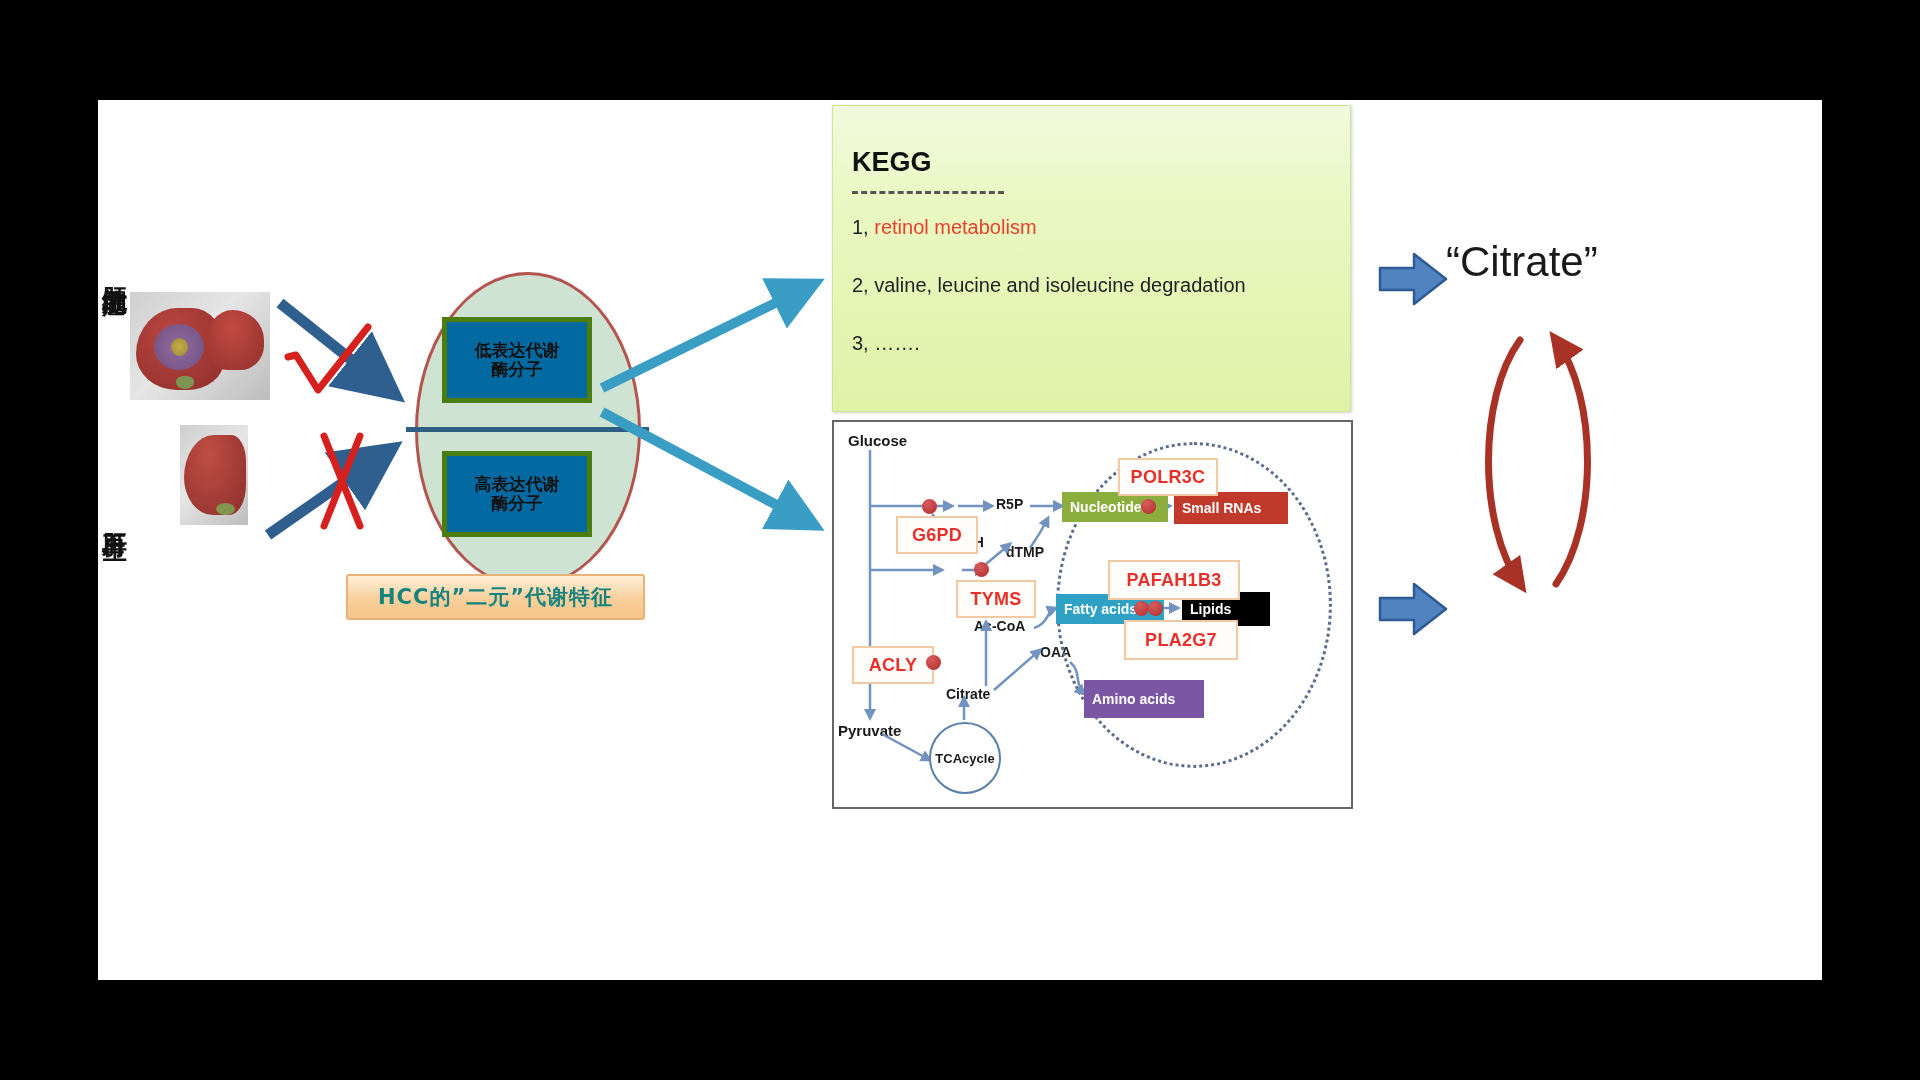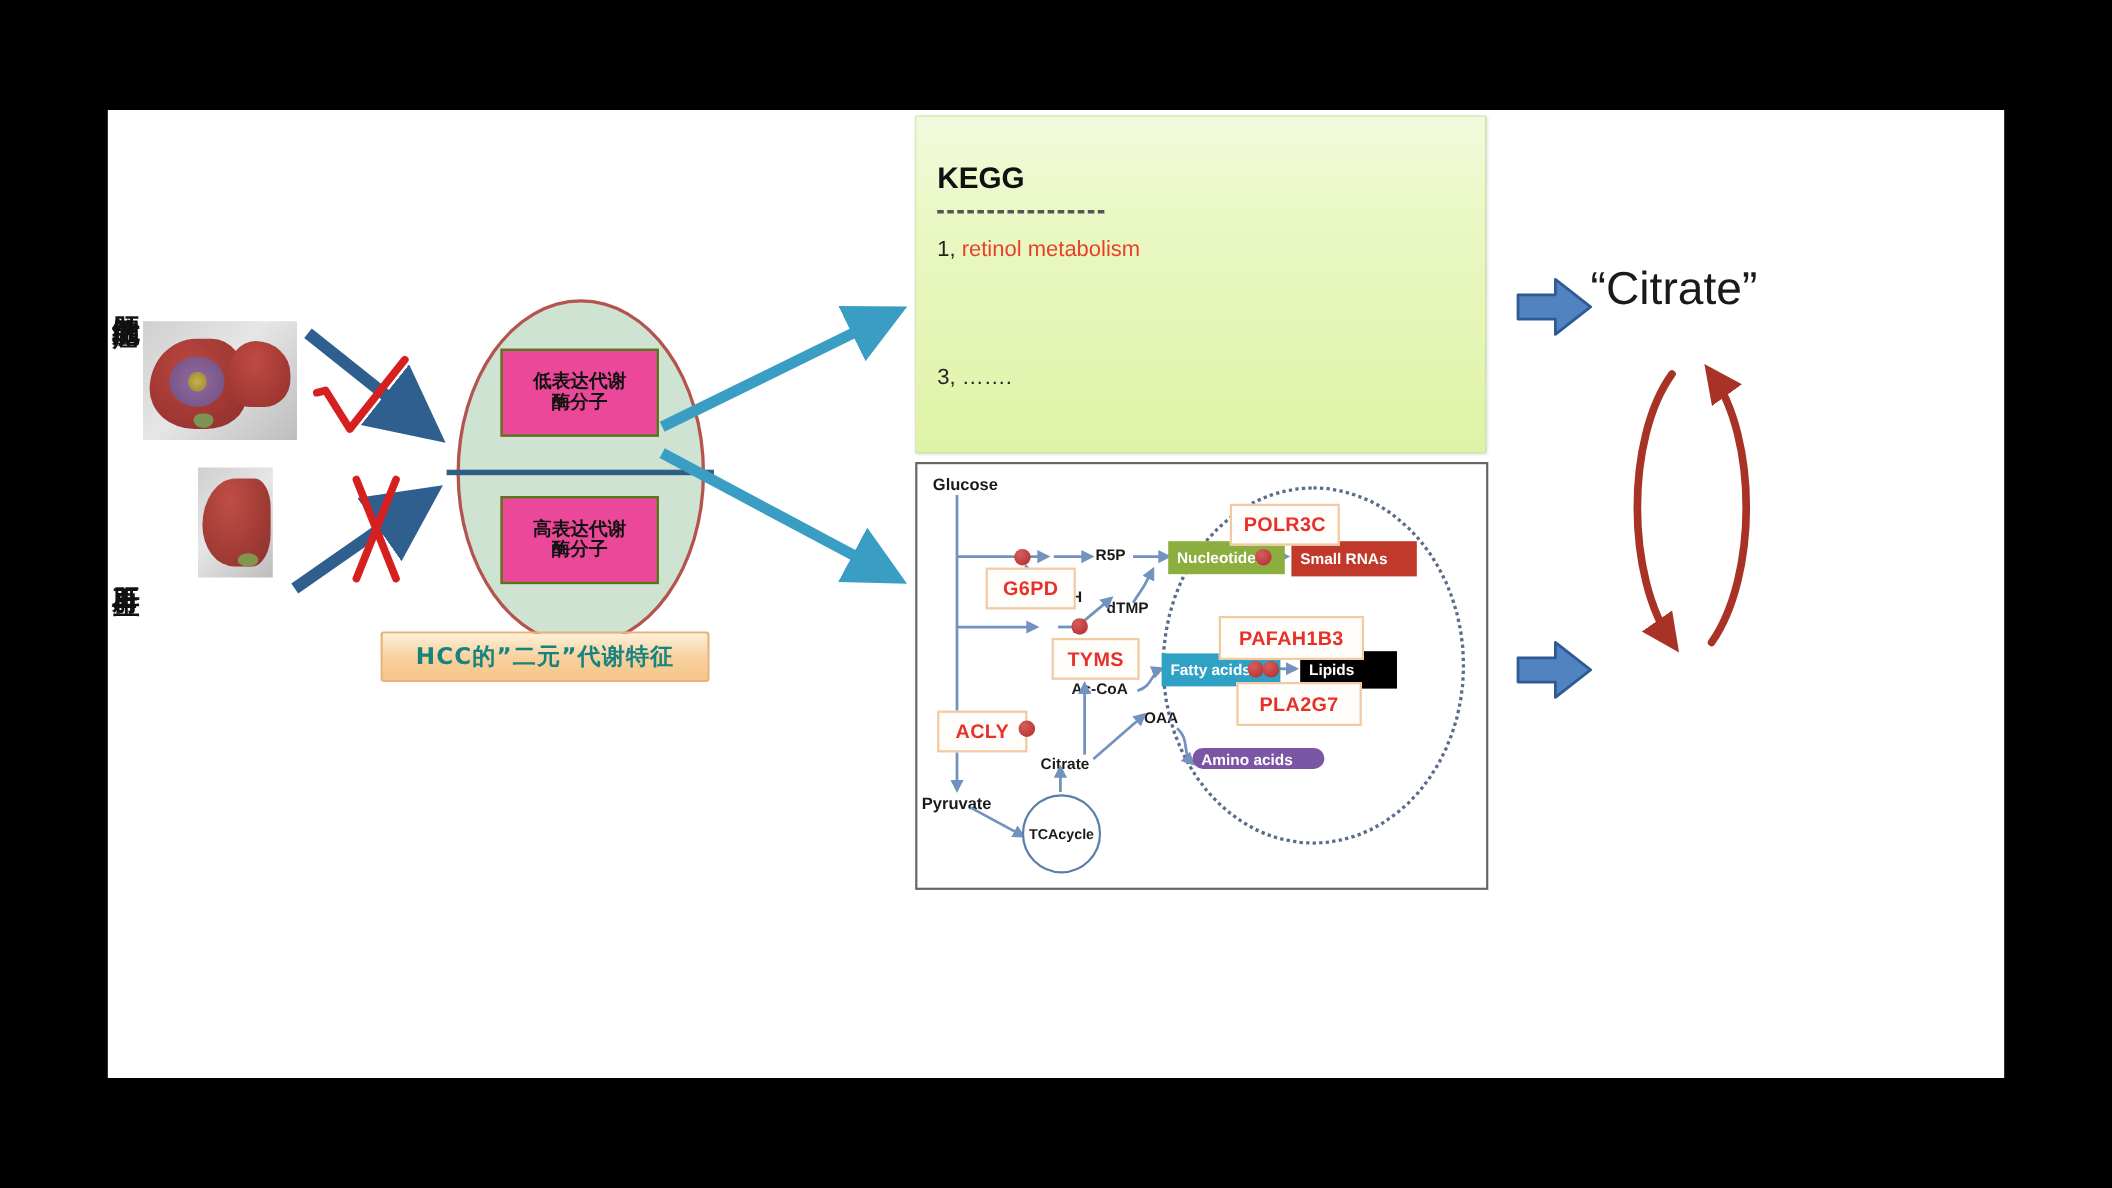--- a/index.html
+++ b/index.html
@@ -17,22 +17,22 @@
           font-family:"DejaVu Sans",sans-serif;line-height:1;}
 
   
   .liverbox{background:linear-gradient(135deg,#cfcfcf 0%,#e6e6e6 45%,#bdbdbd 100%);
             overflow:hidden;}
   .liver-lobe{position:absolute;border-radius:60% 45% 52% 58%/70% 60% 45% 55%;}
 
   
   #ellipse{left:317px;top:172px;width:220px;height:310px;border-radius:50%;
            background:#cfe3d2;border:3px solid #b4544e;}
-  .enzbox{position:absolute;left:37px;width:140px;height:76px;
-          background:#ec4899;border:2px solid #4d7c0f;}
+  .enzbox{position:absolute;left:24px;width:140px;height:76px;
+          background:#0369a1;border:5px solid #4d7c0f;}
   .enztxt{position:absolute;left:0;right:0;top:50%;transform:translateY(-50%);
           text-align:center;font-size:17px;line-height:1.12;color:#111;
           font-family:"DejaVu Sans",sans-serif;font-weight:bold;}
   #splitline{position:absolute;left:-12px;top:152px;width:243px;height:5px;background:#2e5f84;}
 
   
   #caption{left:248px;top:474px;width:295px;height:42px;
            background:linear-gradient(180deg,#fdf0d9 0%,#f8cf9a 55%,#f6c68a 100%);
            border:2px solid #e8b277;border-radius:3px;
            display:flex;align-items:center;justify-content:center;}
@@ -151,20 +151,24 @@
      <line x1="6" y1="12" x2="218" y2="125" stroke="#3a9ec4" stroke-width="10" marker-end="url(#cyanhead)"></line>
   </svg>
 
   <div class="abs" id="kegg">
      <div class="title">KEGG</div>
      <div class="rule"></div>
      <div class="kline" style="top:110px;">
         <span>1,</span>
         <span style="color:#e8402a;">retinol metabolism</span>
      </div>
+     <div class="kline" style="top:168px;">
+        <span>2,</span>
+        <span>valine, leucine and isoleucine degradation</span>
+     </div>
      <div class="kline" style="top:226px;">
         <span>3,</span>
         <span>…….</span>
      </div>
   </div>
 
   <div class="abs" id="pathway">
 
     <div id="cellcircle"></div>
 
@@ -237,21 +241,21 @@
 
     <div class="prod" style="left:228px;top:70px;width:90px;height:30px;background:#8cae3e;">Nucleotides</div>
     <div class="dot" style="left:307px;top:77px;"></div>
     <div class="prod" style="left:340px;top:70px;width:98px;height:32px;background:#c0392b;">Small RNAs</div>
 
     <div class="prod" style="left:222px;top:172px;width:92px;height:30px;background:#2fa1c4;">Fatty acids</div>
     <div class="dot" style="left:300px;top:179px;"></div>
     <div class="dot" style="left:314px;top:179px;"></div>
     <div class="prod" style="left:348px;top:170px;width:72px;height:34px;background:#000;">Lipids</div>
 
-    <div class="prod" style="left:250px;top:258px;width:104px;height:19px;background:#7b56a5;border-radius:11px;">Amino acids</div>
+    <div class="prod" style="left:250px;top:258px;width:104px;height:38px;background:#7b56a5;">Amino acids</div>
   </div>
 
   <svg class="abs" style="left:1280px;top:150px;width:72px;height:60px;">
      <path d="M2,18 L36,18 L36,4 L68,29 L36,54 L36,40 L2,40 Z" fill="#5083c0" stroke="#2f5a92" stroke-width="2.5" stroke-linejoin="round"></path>
   </svg>
   <div class="outcome-label" style="left:1348px;top:138px;">“Citrate”</div>
 
   <svg class="abs" style="left:1280px;top:480px;width:72px;height:60px;">
      <path d="M2,18 L36,18 L36,4 L68,29 L36,54 L36,40 L2,40 Z" fill="#5083c0" stroke="#2f5a92" stroke-width="2.5" stroke-linejoin="round"></path>
   </svg>

